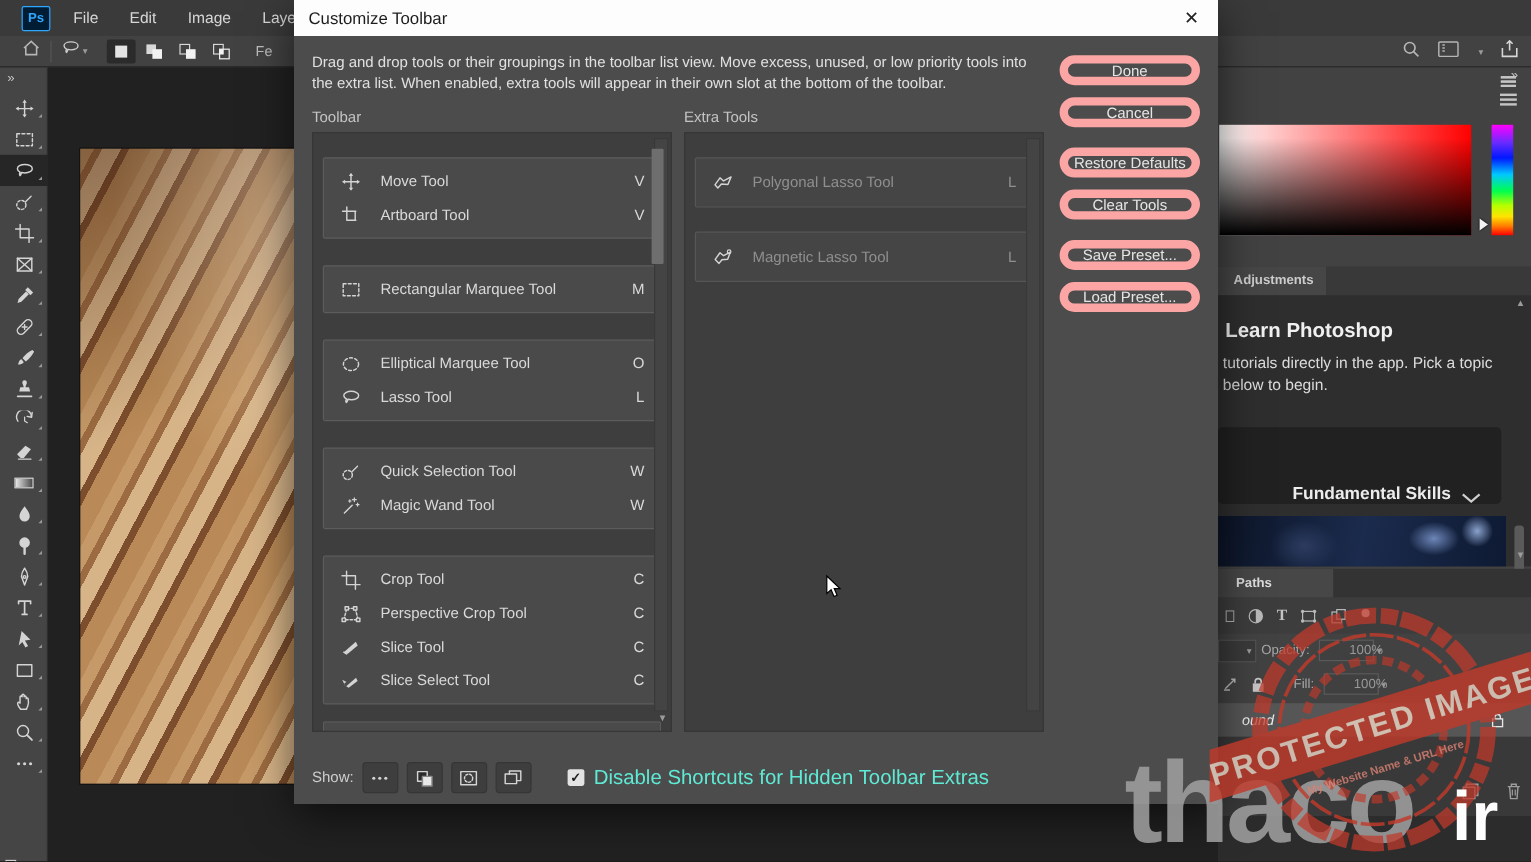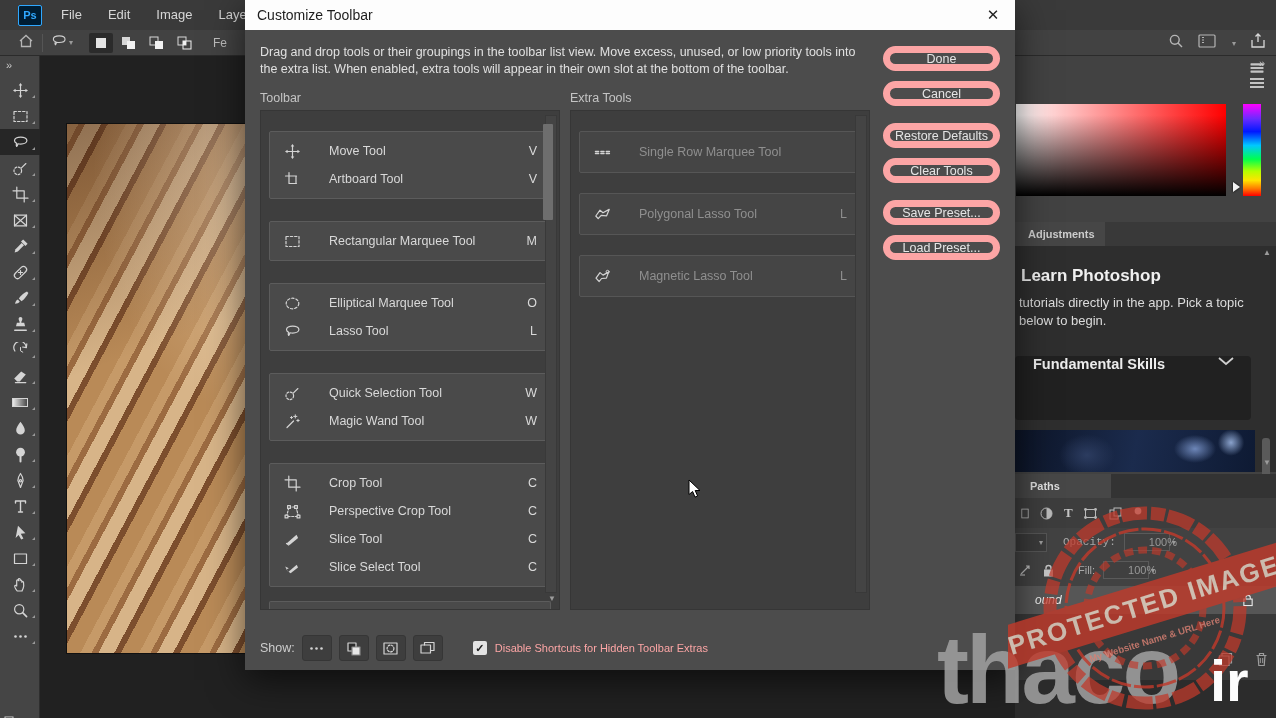--- a/index.html
+++ b/index.html
@@ -48,57 +48,57 @@
   #hdr-toolbar{left:15px;top:91px;}
   #hdr-extra{left:325px;top:91px;}
   .tool-list{background:#3e3e3e;border:1px solid #363636;overflow:hidden;}
   #list-toolbar{left:15px;top:110px;width:300px;height:500px;}
   #list-extra{left:325px;top:110px;width:300px;height:500px;}
   .vtrack{position:absolute;right:2px;top:4px;width:12px;height:478px;background:#444;border:1px solid #393939;}
   .vthumb{position:absolute;right:3px;top:8px;width:10px;height:96px;background:#6e6e6e;border-radius:1px;}
   .scroll-dn{position:absolute;right:3px;bottom:6px;color:#9b9b9b;}
   .tool-group{margin:22px 8px 0;background:#4a4a4a;border:1px solid #5c5c5c;border-radius:2px;padding:5px 0;}
   .tool-group.first{margin-top:20px;}
-  .trow{height:28px;display:flex;align-items:center;padding:0 13px;gap:28px;}
+  .trow{height:28px;display:flex;align-items:center;padding:0 13px;gap:16px;}
   .trow .ticon{width:18px;display:flex;justify-content:center;}
   .trow .tlabel{flex:1;color:#d9d9d9;font-size:12.5px;white-space:nowrap;}
   .trow .tkey{color:#d9d9d9;font-size:12.5px;width:14px;text-align:right;}
   .extra .tlabel,.extra .tkey{color:#8f8f8f;}
   .extra{margin:20px 8px 0;background:#454545;border:1px solid #565656;}
   .extra .trow{height:30px;}
   .partial-group{margin:14px 8px 0;height:15px;background:#4a4a4a;border:1px solid #5c5c5c;border-bottom:none;border-radius:2px 2px 0 0;}
 
   .pbtn{position:absolute;left:638px;width:117px;height:25px;border:7px solid #fca5a5;border-radius:13px;background:transparent;
     color:#e5e5e5;font-size:12.5px;display:flex;align-items:center;justify-content:center;cursor:pointer;}
 
   #dlg-footer{left:0;top:626px;width:770px;height:44px;display:flex;align-items:center;text-align:right;}
   #show-label{color:#cdcdcd;font-size:12.5px;margin-left:15px;}
   .toggle-btn{width:30px;height:26px;background:#3e3e3e;border:1px solid #363636;border-radius:3px;margin-left:7px;display:flex;align-items:center;justify-content:center;cursor:pointer;}
   #chk{width:14px;height:14px;background:#e3e3e3;border-radius:2px;margin-left:30px;display:flex;align-items:center;justify-content:center;color:#1e1e1e;font-size:11px;font-weight:bold;cursor:pointer;}
-  #chk-label{color:#fca5a5;font-size:11px;margin-left:8px;}
+  #chk-label{color:#5eead4;font-size:17px;margin-left:8px;}
 
   
   #rightcol{left:1015px;top:56px;width:261px;height:662px;background:#424242;z-index:4;}
   .rabs{position:absolute;}
   #r-expand{right:12px;top:1px;color:#c7c7c7;font-size:11px;letter-spacing:-1px;}
   .hamb{width:14px;height:2px;background:#c4c4c4;box-shadow:0 -4px #c4c4c4,0 4px #c4c4c4;}
   #picker-menu{right:12px;top:26px;}
   #sat-square{left:1px;top:48px;width:210px;height:92px;
     background:linear-gradient(to top,#000,rgba(0,0,0,0) 88%),linear-gradient(to right,#fff,#f00);}
   #hue-bar{left:228px;top:48px;width:18px;height:92px;
     background:linear-gradient(to bottom,#ff00ff,#6a2bff 16%,#0018ff 30%,#00c8ff 45%,#00ff4e 60%,#b4ff00 73%,#ffe400 83%,#ff7a00 92%,#ff0000);}
   #hue-slider{left:218px;top:126px;width:0;height:0;border-top:5px solid transparent;border-bottom:5px solid transparent;border-left:7px solid #f2f2f2;filter:drop-shadow(0 0 1px #000);}
   #adj-bar{left:0;top:166px;width:261px;height:24px;background:#393939;}
   #adj-tab{position:absolute;left:0;top:0;width:90px;height:24px;background:#464646;color:#cccccc;font-size:11px;font-weight:bold;
     display:flex;align-items:center;padding-left:13px;}
   #adj-menu{right:12px;top:11px;transform:scale(.9);}
   #learn{left:0;top:190px;width:261px;height:226px;background:#2e2e2e;}
   #learn-title{left:6px;top:20px;color:#f0f0f0;font-size:17px;font-weight:bold;}
   #learn-body{left:4px;top:48px;width:238px;color:#dcdcdc;font-size:13px;line-height:1.35;}
-  #learn-card{left:0;top:110px;width:236px;height:64px;background:#212121;border-radius:4px;display:flex;align-items:flex-start;cursor:pointer;}
+  #learn-card{left:0;top:110px;width:236px;height:64px;background:#212121;border-radius:4px;display:flex;align-items:flex-end;cursor:pointer;padding-left:44px;}
   #learn-card-label{color:#ececec;font-size:14.5px;font-weight:bold;margin-left:18px;flex:1;}
   #learn-thumb{left:0;top:184px;width:240px;height:42px;
     background:radial-gradient(30px 20px at 75% 45%,#6d86b8,transparent 70%),
       radial-gradient(40px 30px at 30% 60%,#2c3c60,transparent 70%),
       radial-gradient(22px 22px at 90% 30%,#8aa2cc,transparent 60%),
       linear-gradient(100deg,#0c1426,#1b2b4d 50%,#0e1a33);}
   #learn-scroll{left:247px;top:192px;width:8px;height:40px;background:#5a5a5a;border-radius:3px;}
   .scroll-arrow{color:#9b9b9b;}
   #paths-bar{left:0;top:418px;width:261px;height:24px;background:#333;}
   #paths-tab{position:absolute;left:0;top:0;width:96px;height:24px;background:#474747;color:#dddddd;font-size:11px;font-weight:bold;
@@ -393,21 +393,21 @@
         </svg>
       <svg width="10" height="15" viewBox="0 0 10 15">
           <circle cx="5" cy="5" r="3.4" fill="#cfcfcf"></circle>
         </svg>
     </div>
 
     <div class="rabs" id="opacity-row">
       <div id="blend-stub">
           <span class="chev">▾</span>
         </div>
-      <span class="small-label" style="margin-left:16px;font-family:Liberation Mono, monospace;">Opacity:</span>
+      <span class="small-label" style="margin-left:4px;">Opacity:</span>
       <div class="value-box" style="margin-left:8px;">100%</div>
       <span class="chev">▾</span>
     </div>
 
     <div class="rabs" id="fill-row">
       <svg width="15" height="15" viewBox="0 0 15 15" style="margin-left:3px;">
           <path d="M3 11l8-8M8 3h3v3" stroke="#b9b9b9" fill="none" stroke-width="1.2"></path>
           <path d="M2 12h5" stroke="#b9b9b9" stroke-width="1.2"></path>
         </svg>
       <svg width="13" height="15" viewBox="0 0 13 15" style="margin-left:9px;">
@@ -573,31 +573,20 @@
         </div>
       <div class="partial-group"></div>
       <div class="vtrack">
           <div class="vthumb"></div>
         </div>
       <div class="scroll-dn" style="font-size:8px;">▼</div>
     </div>
 
     <div class="abs tool-list" id="list-extra">
       <div id="extra-items">
-          <div class="tool-group extra">
-            <div class="trow">
-              <span class="ticon">
-                <svg width="17" height="17" viewBox="0 0 17 17" fill="none" stroke="#d4d4d4" stroke-width="1.2" stroke-linecap="round" stroke-linejoin="round">
-                  <path d="M1.5 7.6h3.1M6.9 7.6h3.1M12.3 7.6h3.1M1.5 9.4h3.1M6.9 9.4h3.1M12.3 9.4h3.1" stroke-width="1.5"></path>
-                </svg>
-              </span>
-              <span class="tlabel">Single Row Marquee Tool</span>
-              <span class="tkey"></span>
-            </div>
-          </div>
           <div class="tool-group extra">
             <div class="trow">
               <span class="ticon">
                 <svg width="17" height="17" viewBox="0 0 17 17" fill="none" stroke="#d4d4d4" stroke-width="1.2" stroke-linecap="round" stroke-linejoin="round">
                   <path d="M1.8 10l4.2-5.8 3 2.6 6.2-3.4-2.6 6.4-5.4-.4-3 3.2z"></path>
                 </svg>
               </span>
               <span class="tlabel">Polygonal Lasso Tool</span>
               <span class="tkey">L</span>
             </div>

